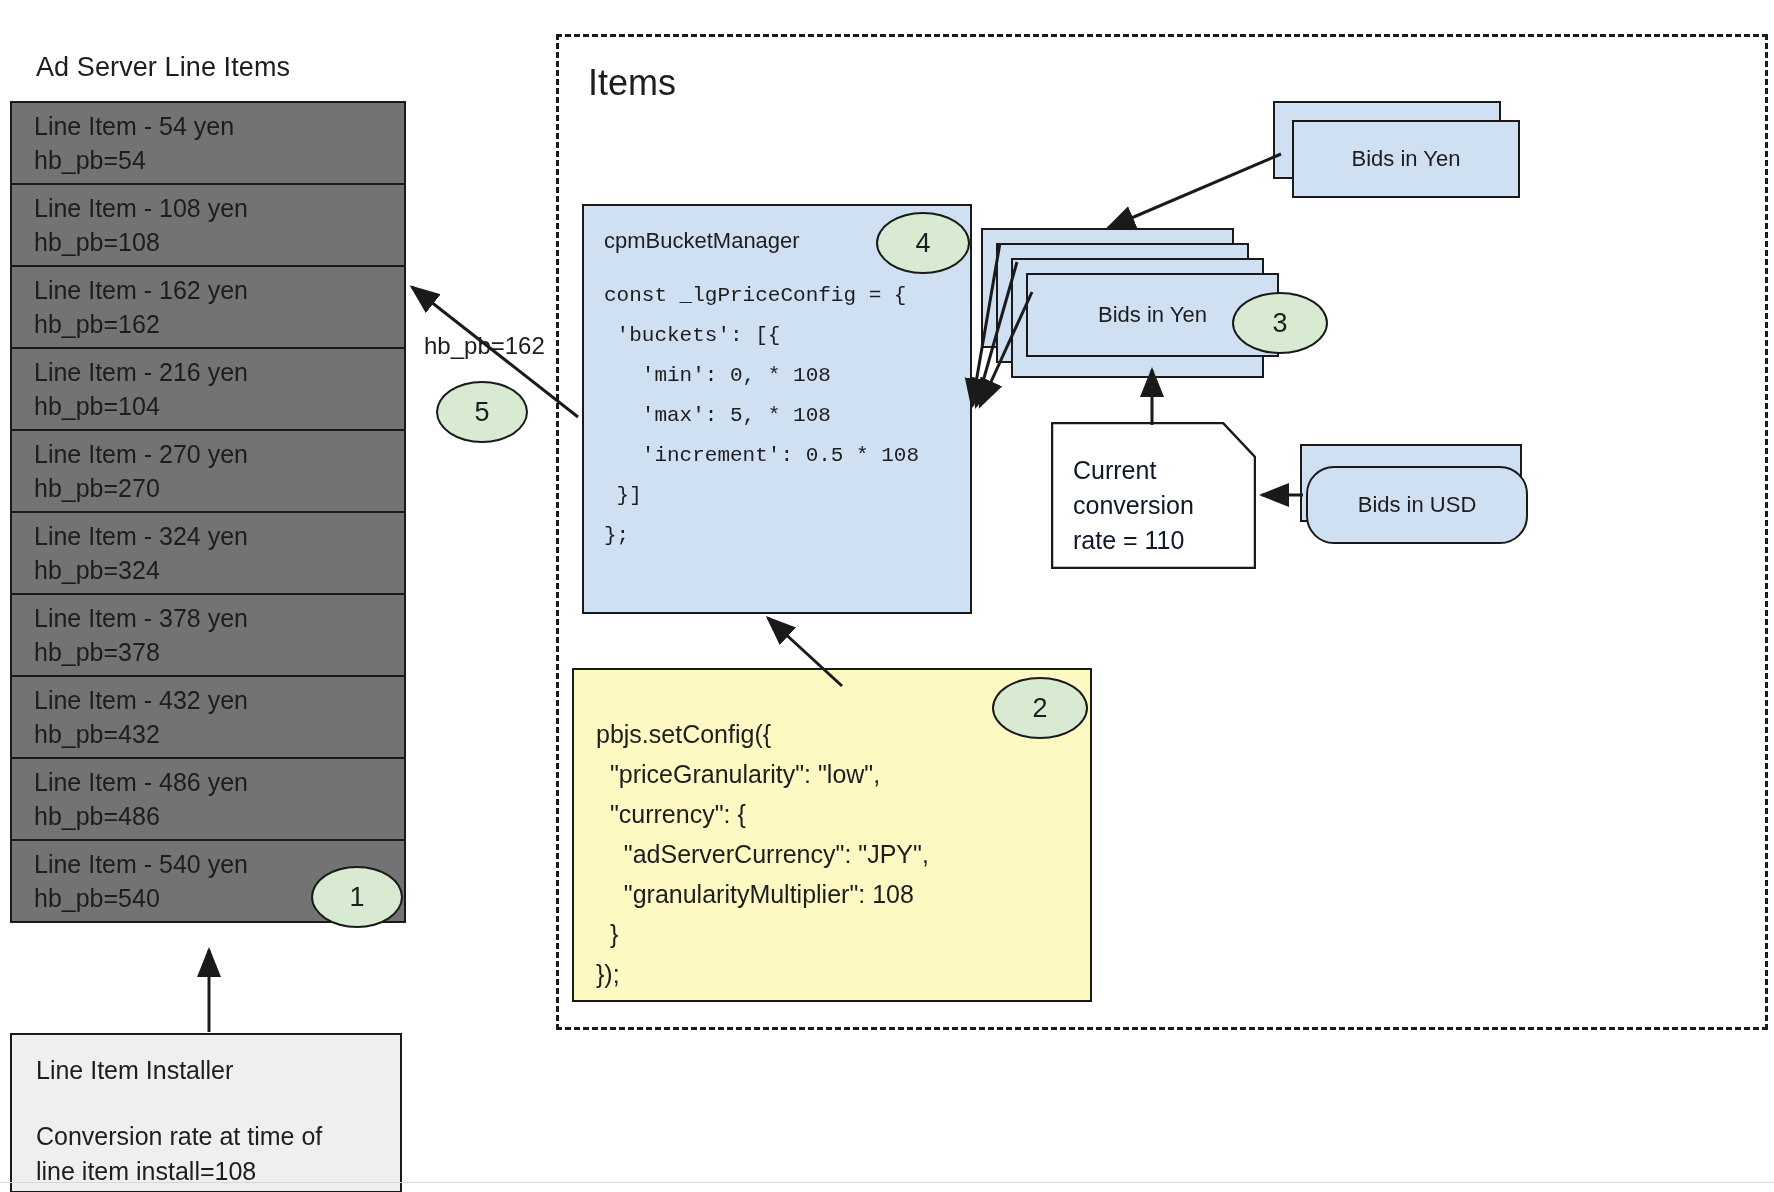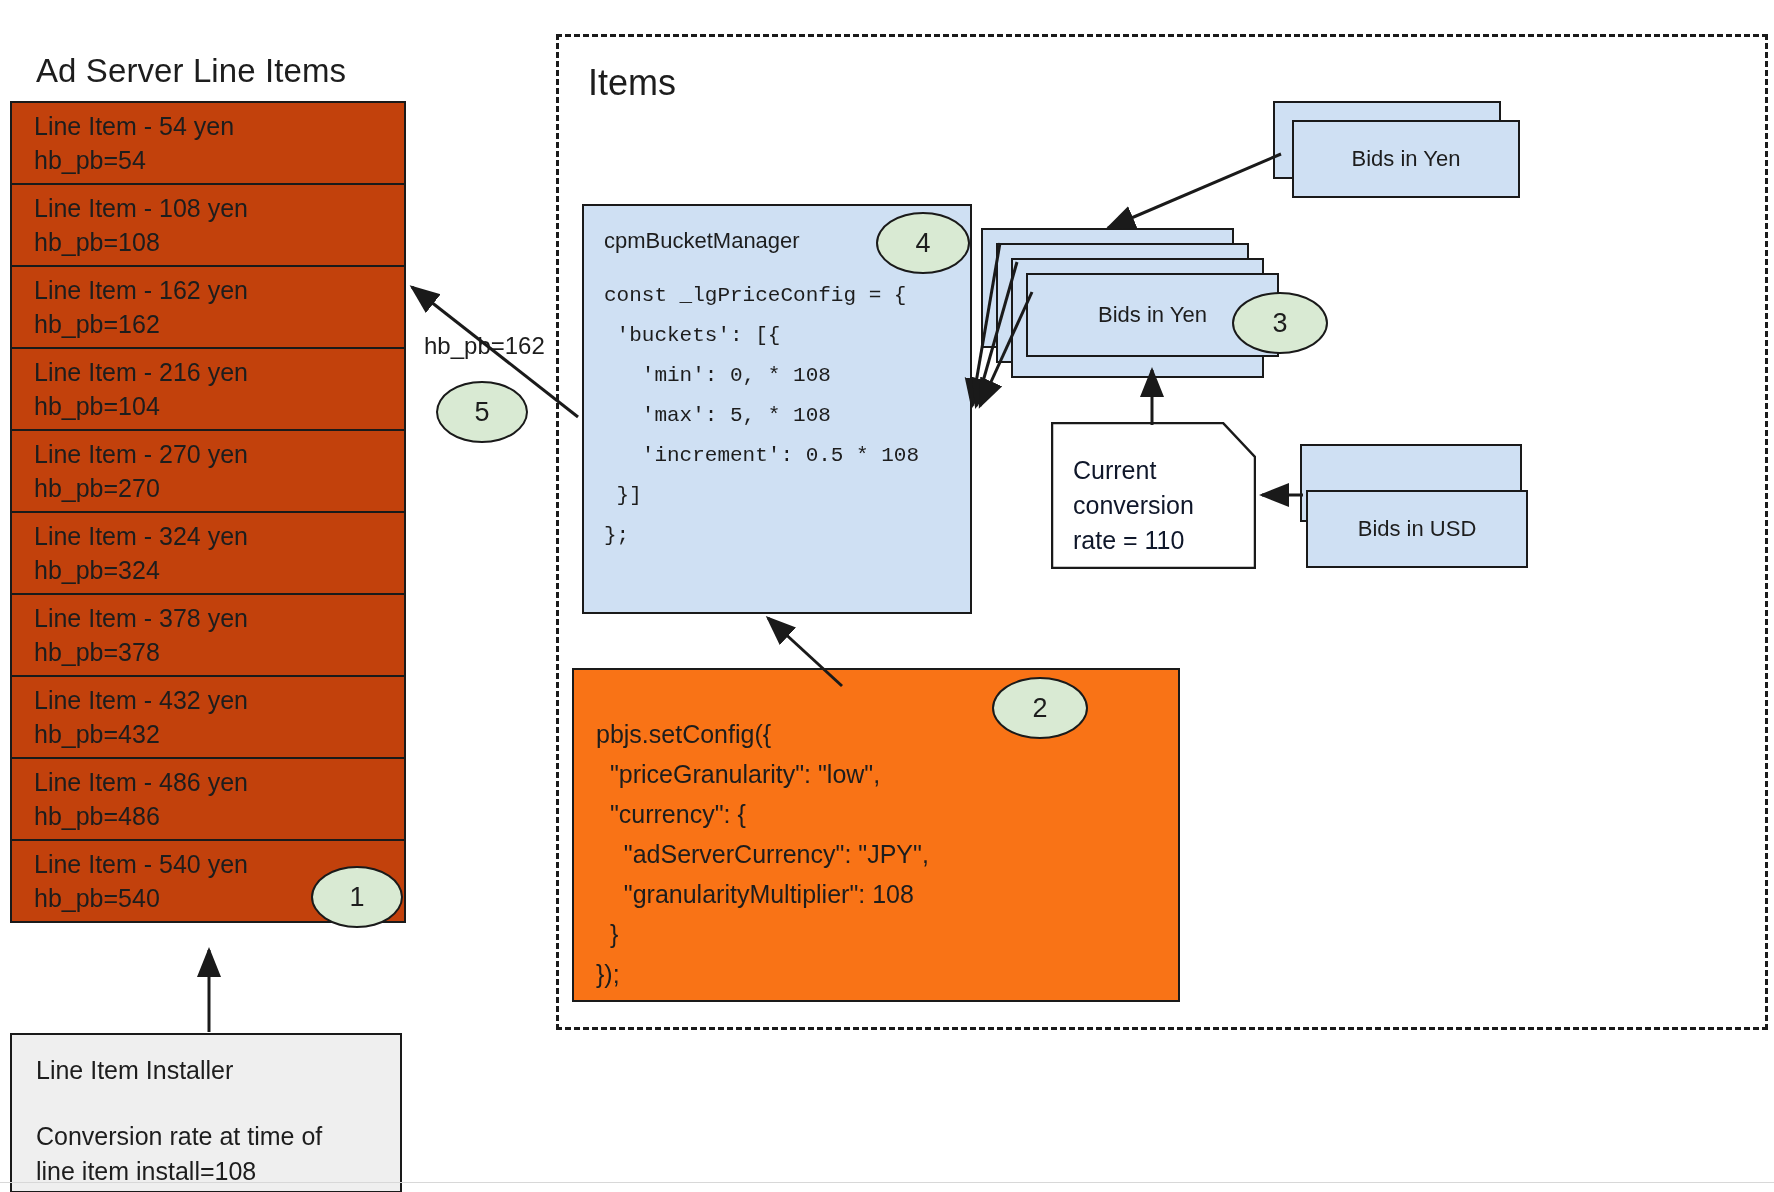--- a/index.html
+++ b/index.html
@@ -16,35 +16,35 @@
     width: 1774px;
     height: 1192px;
     background: #ffffff;
     overflow: hidden;
   }
   .abs { position: absolute; box-sizing: border-box; }
 
   
   #ad-server-title {
     left: 36px; top: 52px;
-    font-size: 33px;
+    font-size: 27px;
     color: #1d1d1d;
     letter-spacing: 0.1px;
     white-space: nowrap;
   }
   #line-items-table {
     left: 10px; top: 101px;
     width: 396px;
     border: 2px solid #1a1a1a;
     background: #fdf0cd;
   }
   .line-item {
     border-bottom: 2px solid #1a1a1a;
     padding: 6px 0 6px 22px;
-    background: #c2410c;
+    background: #737373;
   }
   .line-item:last-child { border-bottom: none; }
   .line-item div {
     font-size: 25px;
     line-height: 34px;
     color: #1d1d1d;
     white-space: nowrap;
   }
 
   #installer-box {
@@ -103,23 +103,23 @@
     font-size: 21px;
     line-height: 40px;
     color: #1d1d1d;
     white-space: pre;
   }
   #cpm-box pre b { font-weight: normal; }
 
   
   #setconfig-box {
     left: 572px; top: 668px;
-    width: 608px;
+    width: 520px;
     height: 334px;
-    background: #f97316;
+    background: #fef9c3;
     border: 2px solid #1a1a1a;
     padding: 44px 8px 0 22px;
   }
   #setconfig-box pre {
     margin: 0;
     font-family: "Liberation Sans", sans-serif;
     font-size: 25px;
     line-height: 40px;
     color: #1d1d1d;
     white-space: pre;
@@ -144,21 +144,21 @@
   #yen-top-front { left: 1292px; top: 120px; width: 228px; height: 78px; }
 
   
   #yen-mid-b1 { left: 981px; top: 228px; width: 253px; height: 120px; }
   #yen-mid-b2 { left: 996px; top: 243px; width: 253px; height: 120px; }
   #yen-mid-b3 { left: 1011px; top: 258px; width: 253px; height: 120px; }
   #yen-mid-front { left: 1026px; top: 273px; width: 253px; height: 84px; }
 
   
   #usd-back { left: 1300px; top: 444px; width: 222px; height: 78px; }
-  #usd-front { left: 1306px; top: 490px; width: 222px; height: 78px; }
+  #usd-front { left: 1306px; top: 466px; width: 222px; height: 78px; border-radius: 28px; }
 
   
   #note-shape {
     left: 1051px; top: 422px;
     width: 205px; height: 147px;
   }
   #note-shape .note-txt {
     position: absolute;
     left: 22px; top: 31px;
     font-size: 25px;

